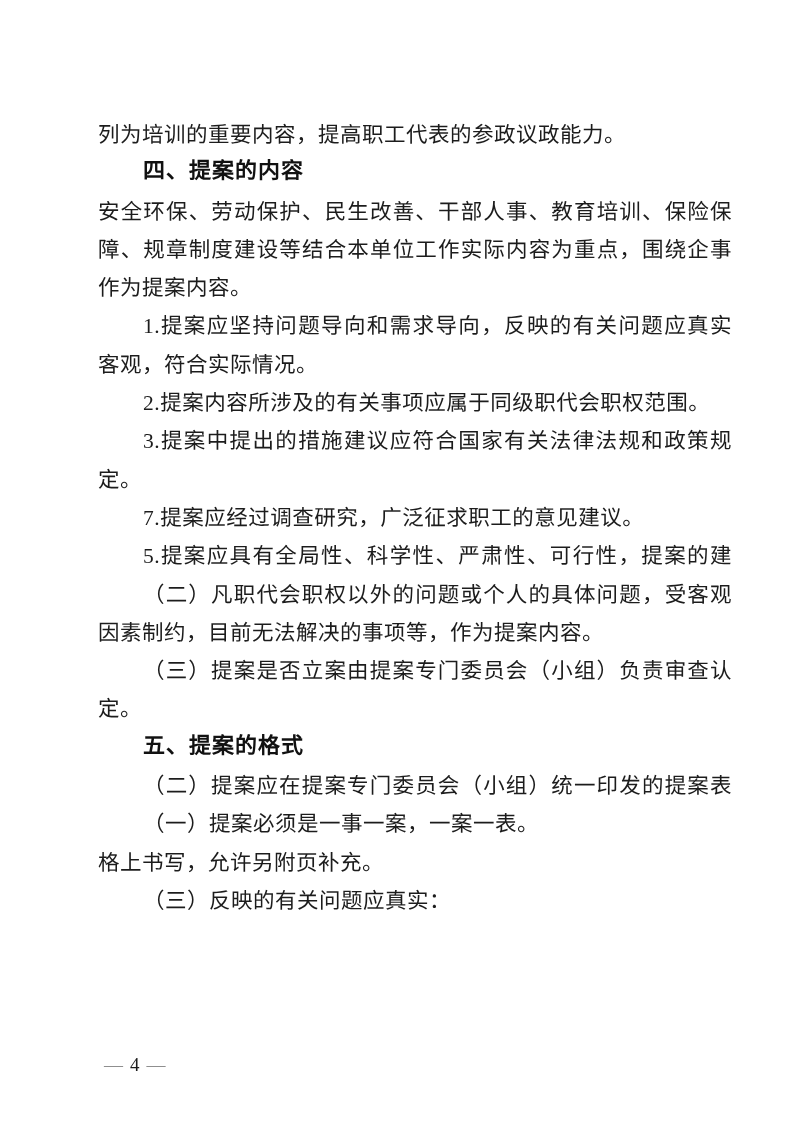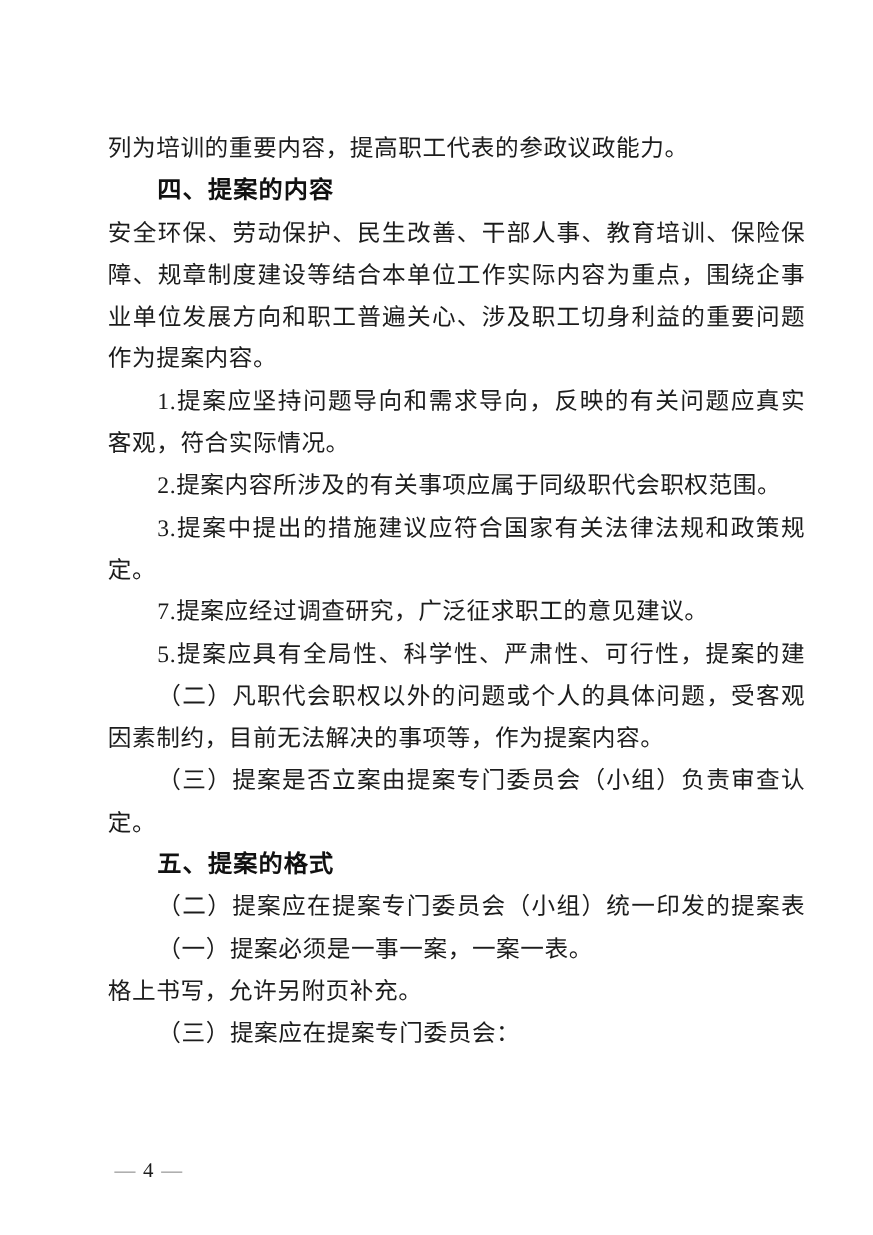--- a/index.html
+++ b/index.html
@@ -38,21 +38,21 @@
     overflow: hidden;
   }
   .line.indent {
     padding-left: 45px;
   }
   .line.fill.indent {
     padding-left: 45px;
     width: 589px;
   }
   .line.heading {
-    font-family: Liberation Serif, serif;
+    font-family: Liberation Mono, monospace;
     font-weight: 700;
     font-size: 22px;
     letter-spacing: 1px;
     color: #111111;
   }
   .footer {
     position: absolute;
     left: 98px;
     top: 1053px;
     font-size: 19px;
@@ -69,37 +69,36 @@
 </head>
 <body>
 
 <div class="page">
 
   <div class="content">
     <div class="line">列为培训的重要内容，提高职工代表的参政议政能力。</div>
     <div class="line heading indent">四、提案的内容</div>
     <div class="line fill">安全环保、劳动保护、民生改善、干部人事、教育培训、保险保</div>
     <div class="line fill">障、规章制度建设等结合本单位工作实际内容为重点，围绕企事</div>
-    <div class="line fill">业单位发展方向和职工普遍关心、涉及职工切身利益的重要问题</div>
     <div class="line">作为提案内容。</div>
     <div class="line indent fill">1.提案应坚持问题导向和需求导向，反映的有关问题应真实</div>
     <div class="line">客观，符合实际情况。</div>
     <div class="line indent">2.提案内容所涉及的有关事项应属于同级职代会职权范围。</div>
     <div class="line indent fill">3.提案中提出的措施建议应符合国家有关法律法规和政策规</div>
     <div class="line">定。</div>
     <div class="line indent">7.提案应经过调查研究，广泛征求职工的意见建议。</div>
     <div class="line indent fill">5.提案应具有全局性、科学性、严肃性、可行性，提案的建</div>
     <div class="line indent fill">（二）凡职代会职权以外的问题或个人的具体问题，受客观</div>
     <div class="line">因素制约，目前无法解决的事项等，作为提案内容。</div>
     <div class="line indent fill">（三）提案是否立案由提案专门委员会（小组）负责审查认</div>
     <div class="line">定。</div>
     <div class="line heading indent">五、提案的格式</div>
     <div class="line indent fill">（二）提案应在提案专门委员会（小组）统一印发的提案表</div>
     <div class="line indent">（一）提案必须是一事一案，一案一表。</div>
     <div class="line">格上书写，允许另附页补充。</div>
-    <div class="line indent">（三）提案应在提案专门委员会：</div>
+    <div class="line indent">（三）反映的有关问题应真实：</div>
   </div>
 
   <div class="footer">
     <span class="dash">—</span><span>4</span><span class="dash">—</span>
   </div>
 
 </div>
 
 </body></html>

